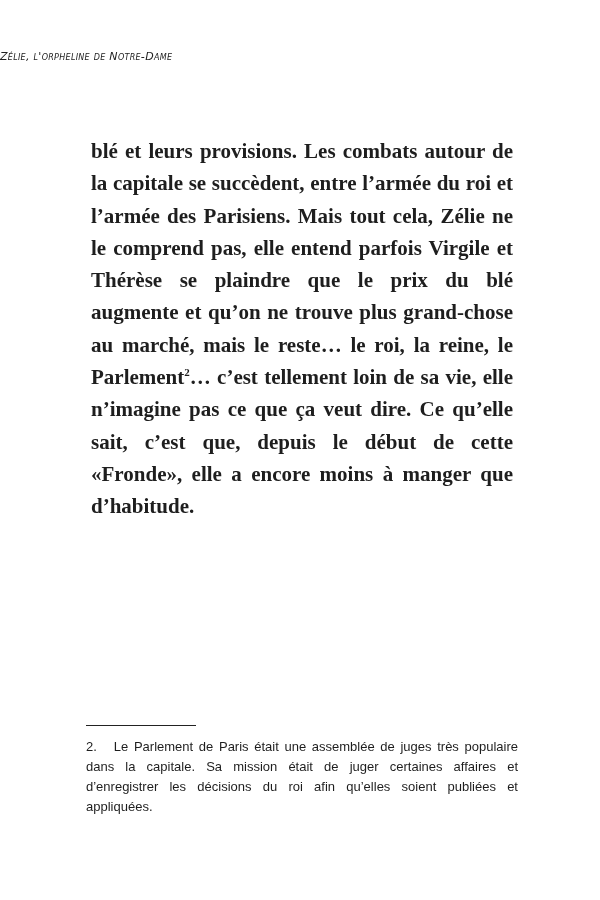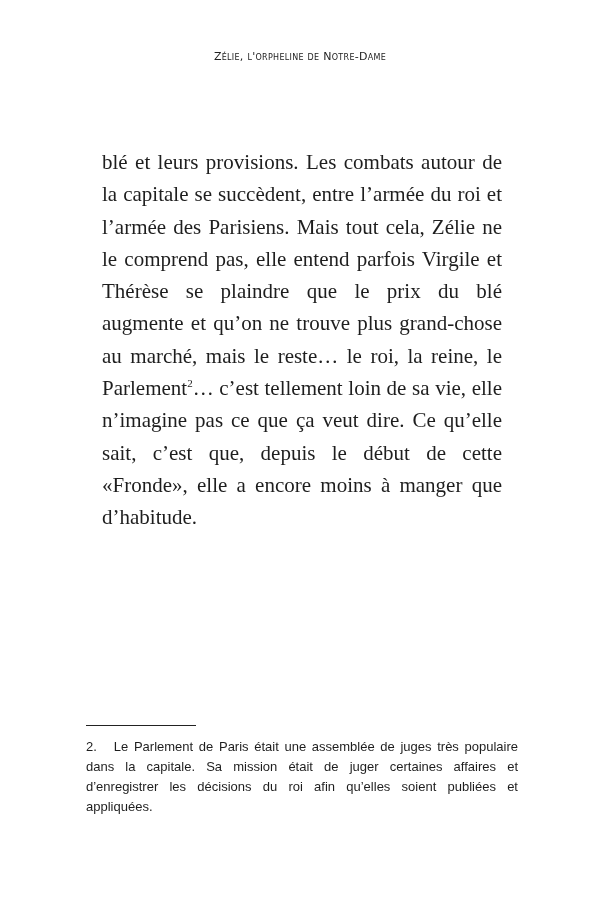--- a/index.html
+++ b/index.html
@@ -1,27 +1,27 @@
 <!DOCTYPE html>
 <html><head>
   <meta charset="utf-8">
   <style>
     html, body { margin: 0; padding: 0; background: #ffffff; }
     body { width: 600px; height: 900px; position: relative; overflow: hidden; color: #1e1e1e; }
     .running-head {
-      position: absolute; top: 50px; left: 0; width: 600px; text-align: center;
+      position: absolute; top: 50px; left: 0; width: 600px; text-align: left;
       font-family: "DejaVu Sans", sans-serif; font-size: 11px; letter-spacing: 0.3px;
-      font-variant: small-caps; color: #222;
+      font-variant: small-caps; color: #222; font-style: italic;
     }
     .body-text {
       position: absolute; top: 130px; left: 86px; width: 432px;
       font-family: "Liberation Serif", serif; font-size: 21px; line-height: 32.3px;
       text-align: justify; color: #1e1e1e;
     }
-    .body-text p { margin: 16px; }
+    .body-text p { margin: 5px; font-weight: bold; }
     sup { font-size: 11px; vertical-align: 8px; line-height: 0; }
     .fn-rule {
       position: absolute; top: 725px; left: 86px; width: 110px; height: 0;
       border-top: 1px solid #222;
     }
     .footnote {
       position: absolute; top: 737px; left: 86px; width: 432px;
       font-family: Liberation Sans, sans-serif; font-size: 13px; line-height: 20px;
       text-align: justify; color: #1e1e1e;
     }

